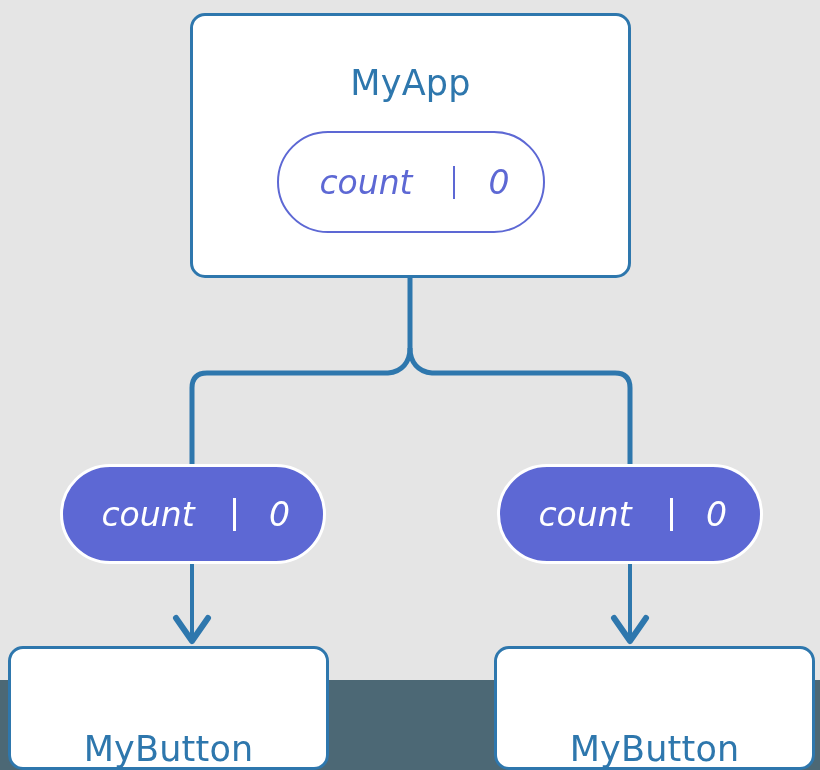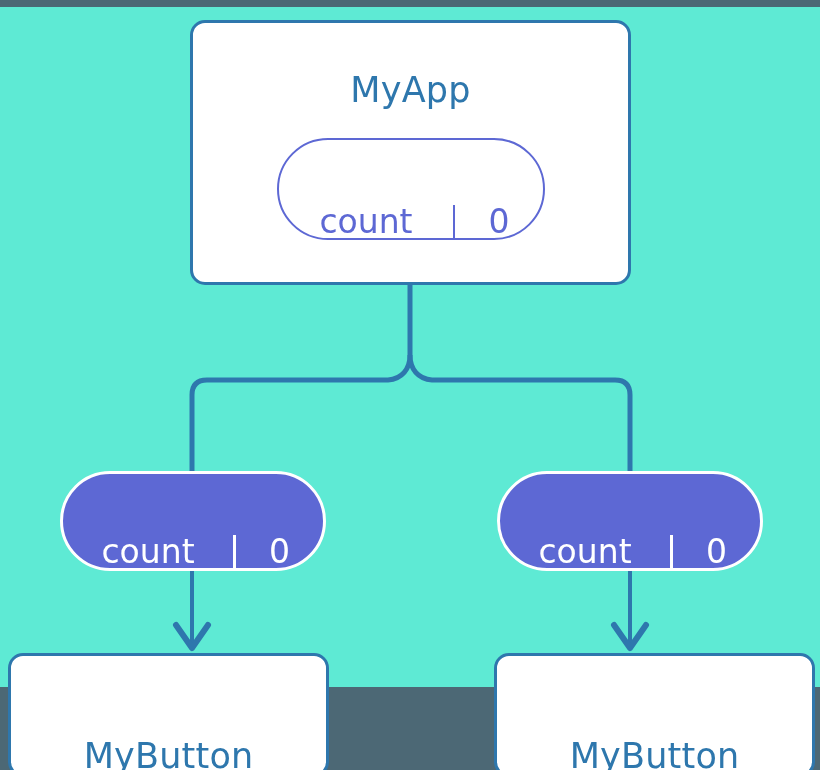--- a/index.html
+++ b/index.html
@@ -10,22 +10,21 @@
     width: 820px;
     height: 770px;
     overflow: hidden;
     background: #4c6875;
     font-family: "DejaVu Sans", "Liberation Sans", sans-serif;
   }
   #stage {
     position: relative;
     width: 820px;
     height: 680px;
-    background: #5eead4;
-    margin-top: 7px;
+    background: #e5e5e5;
   }
 
   
   #connectors {
     position: absolute;
     left: 0;
     top: 0;
     width: 820px;
     height: 770px;
     pointer-events: none;
@@ -75,23 +74,24 @@
     left: 494px;
     top: 646px;
     width: 321px;
   }
 
   
   .state-pill {
     position: absolute;
     box-sizing: border-box;
     display: flex;
-    align-items: flex-end;
+    align-items: center;
     border-radius: 999px;
     overflow: hidden;
+    font-style: italic;
   }
   .state-pill .pill-key,
   .state-pill .pill-value {
     display: flex;
     align-items: center;
     justify-content: center;
     font-size: 33px;
     line-height: 1;
     white-space: nowrap;
   }

